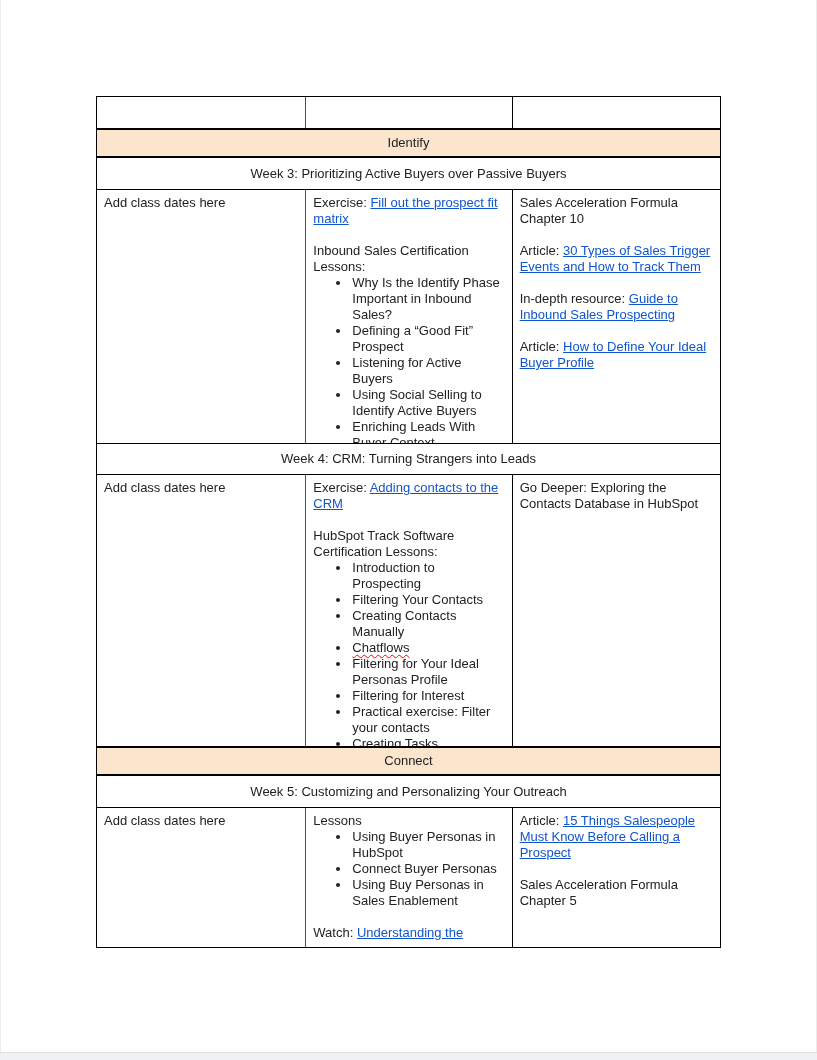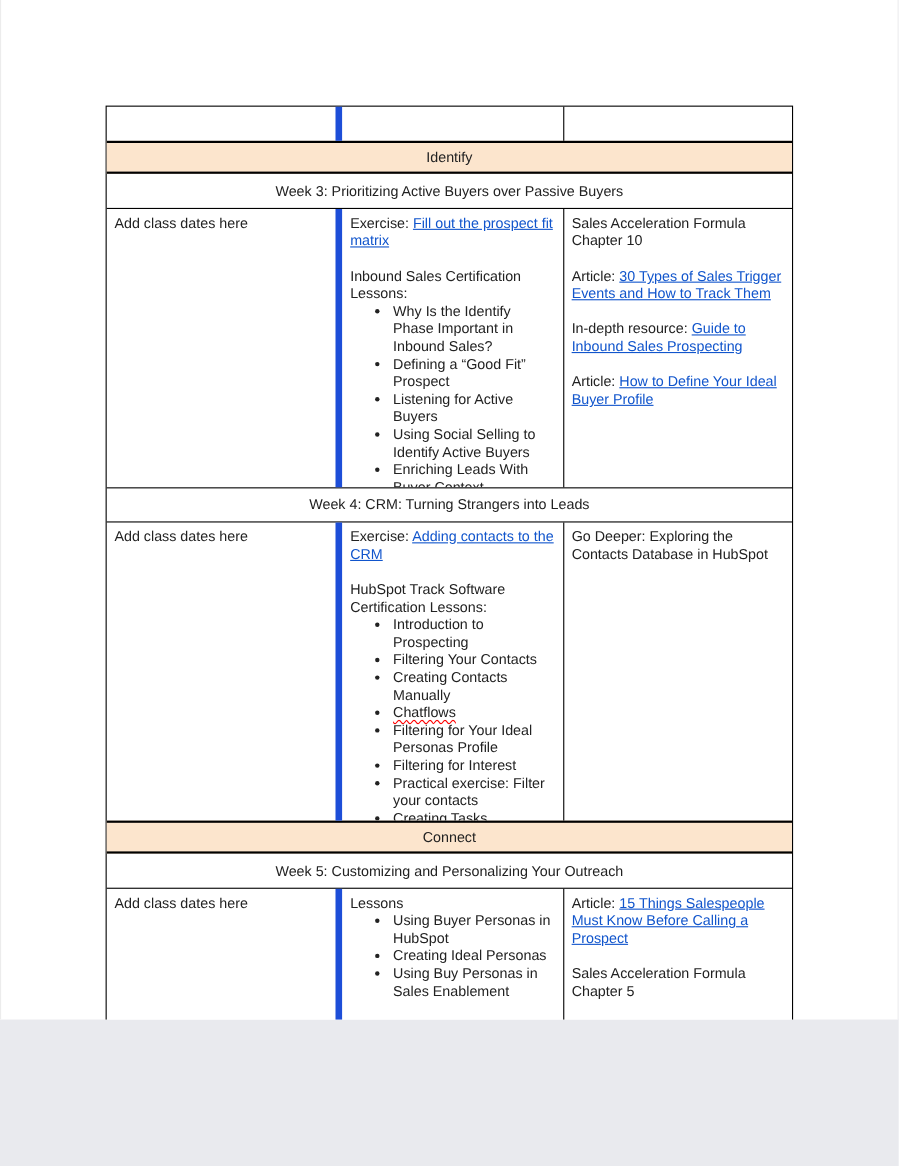--- a/index.html
+++ b/index.html
@@ -1,18 +1,18 @@
 <!DOCTYPE html>
 <html><head>
 <meta charset="utf-8">
 <style>
   html,body{margin:0;padding:0;background:#e9eaee;}
   .canvas{
     position:relative;
-    width:817px;height:927px;
+    width:817px;height:1060px;
     background:#ffffff;
     overflow:hidden;
     font-family:"Liberation Sans","DejaVu Sans",sans-serif;
     color:#222222;
     font-size:13px;
     line-height:16px;
     text-decoration:underline;
   }
   .page-edge-left{position:absolute;left:0;top:0;bottom:0;width:1px;background:#ececec;}
   .page-edge-right{position:absolute;right:0;top:0;bottom:0;width:1px;background:#ececec;}
@@ -31,21 +31,21 @@
     background:#fce5cd;
     align-items:center;justify-content:center;
     height:30px;
     font-weight:500;
   }
   .band + .row{border-top:none;}
   .r-empty{height:31px;}
   .week-title{height:31px;align-items:center;justify-content:center;}
   .cell{box-sizing:border-box;padding:5px 7px;overflow:hidden;}
   .c1{width:209px;}
-  .c2{width:207px;border-left:6px solid #1d4ed8;}
+  .c2{width:207px;border-left:1px solid #1d4ed8;}
   .c3{width:209px;border-left:1px solid #000;}
   .h-w3{height:254px;}
   .h-w4{height:272px;}
   .h-w5{height:140px;}
   p{margin:0;}
   .gap{height:16px;}
   a{color:#1155cc;text-decoration:underline;cursor:pointer;}
   ul{margin:0;padding-left:38px;list-style:disc outside;}
   li{padding-left:1px;}
   .misspelled{
@@ -142,21 +142,21 @@
     </div>
 
     <div class="row h-w5">
       <div class="cell c1">
         <p>Add class dates here</p>
       </div>
       <div class="cell c2">
         <p>Lessons</p>
         <ul>
           <li>Using Buyer Personas in HubSpot</li>
-          <li>Creating Ideal Personas</li>
+          <li>Connect Buyer Personas</li>
           <li>Using Buy Personas in Sales Enablement</li>
         </ul>
         <div class="gap"></div>
         <p><span>Watch: </span><a>Understanding the</a></p>
       </div>
       <div class="cell c3">
         <p><span>Article: </span><a>15 Things Salespeople Must Know Before Calling a Prospect</a></p>
         <div class="gap"></div>
         <p>Sales Acceleration Formula Chapter 5</p>
       </div>

